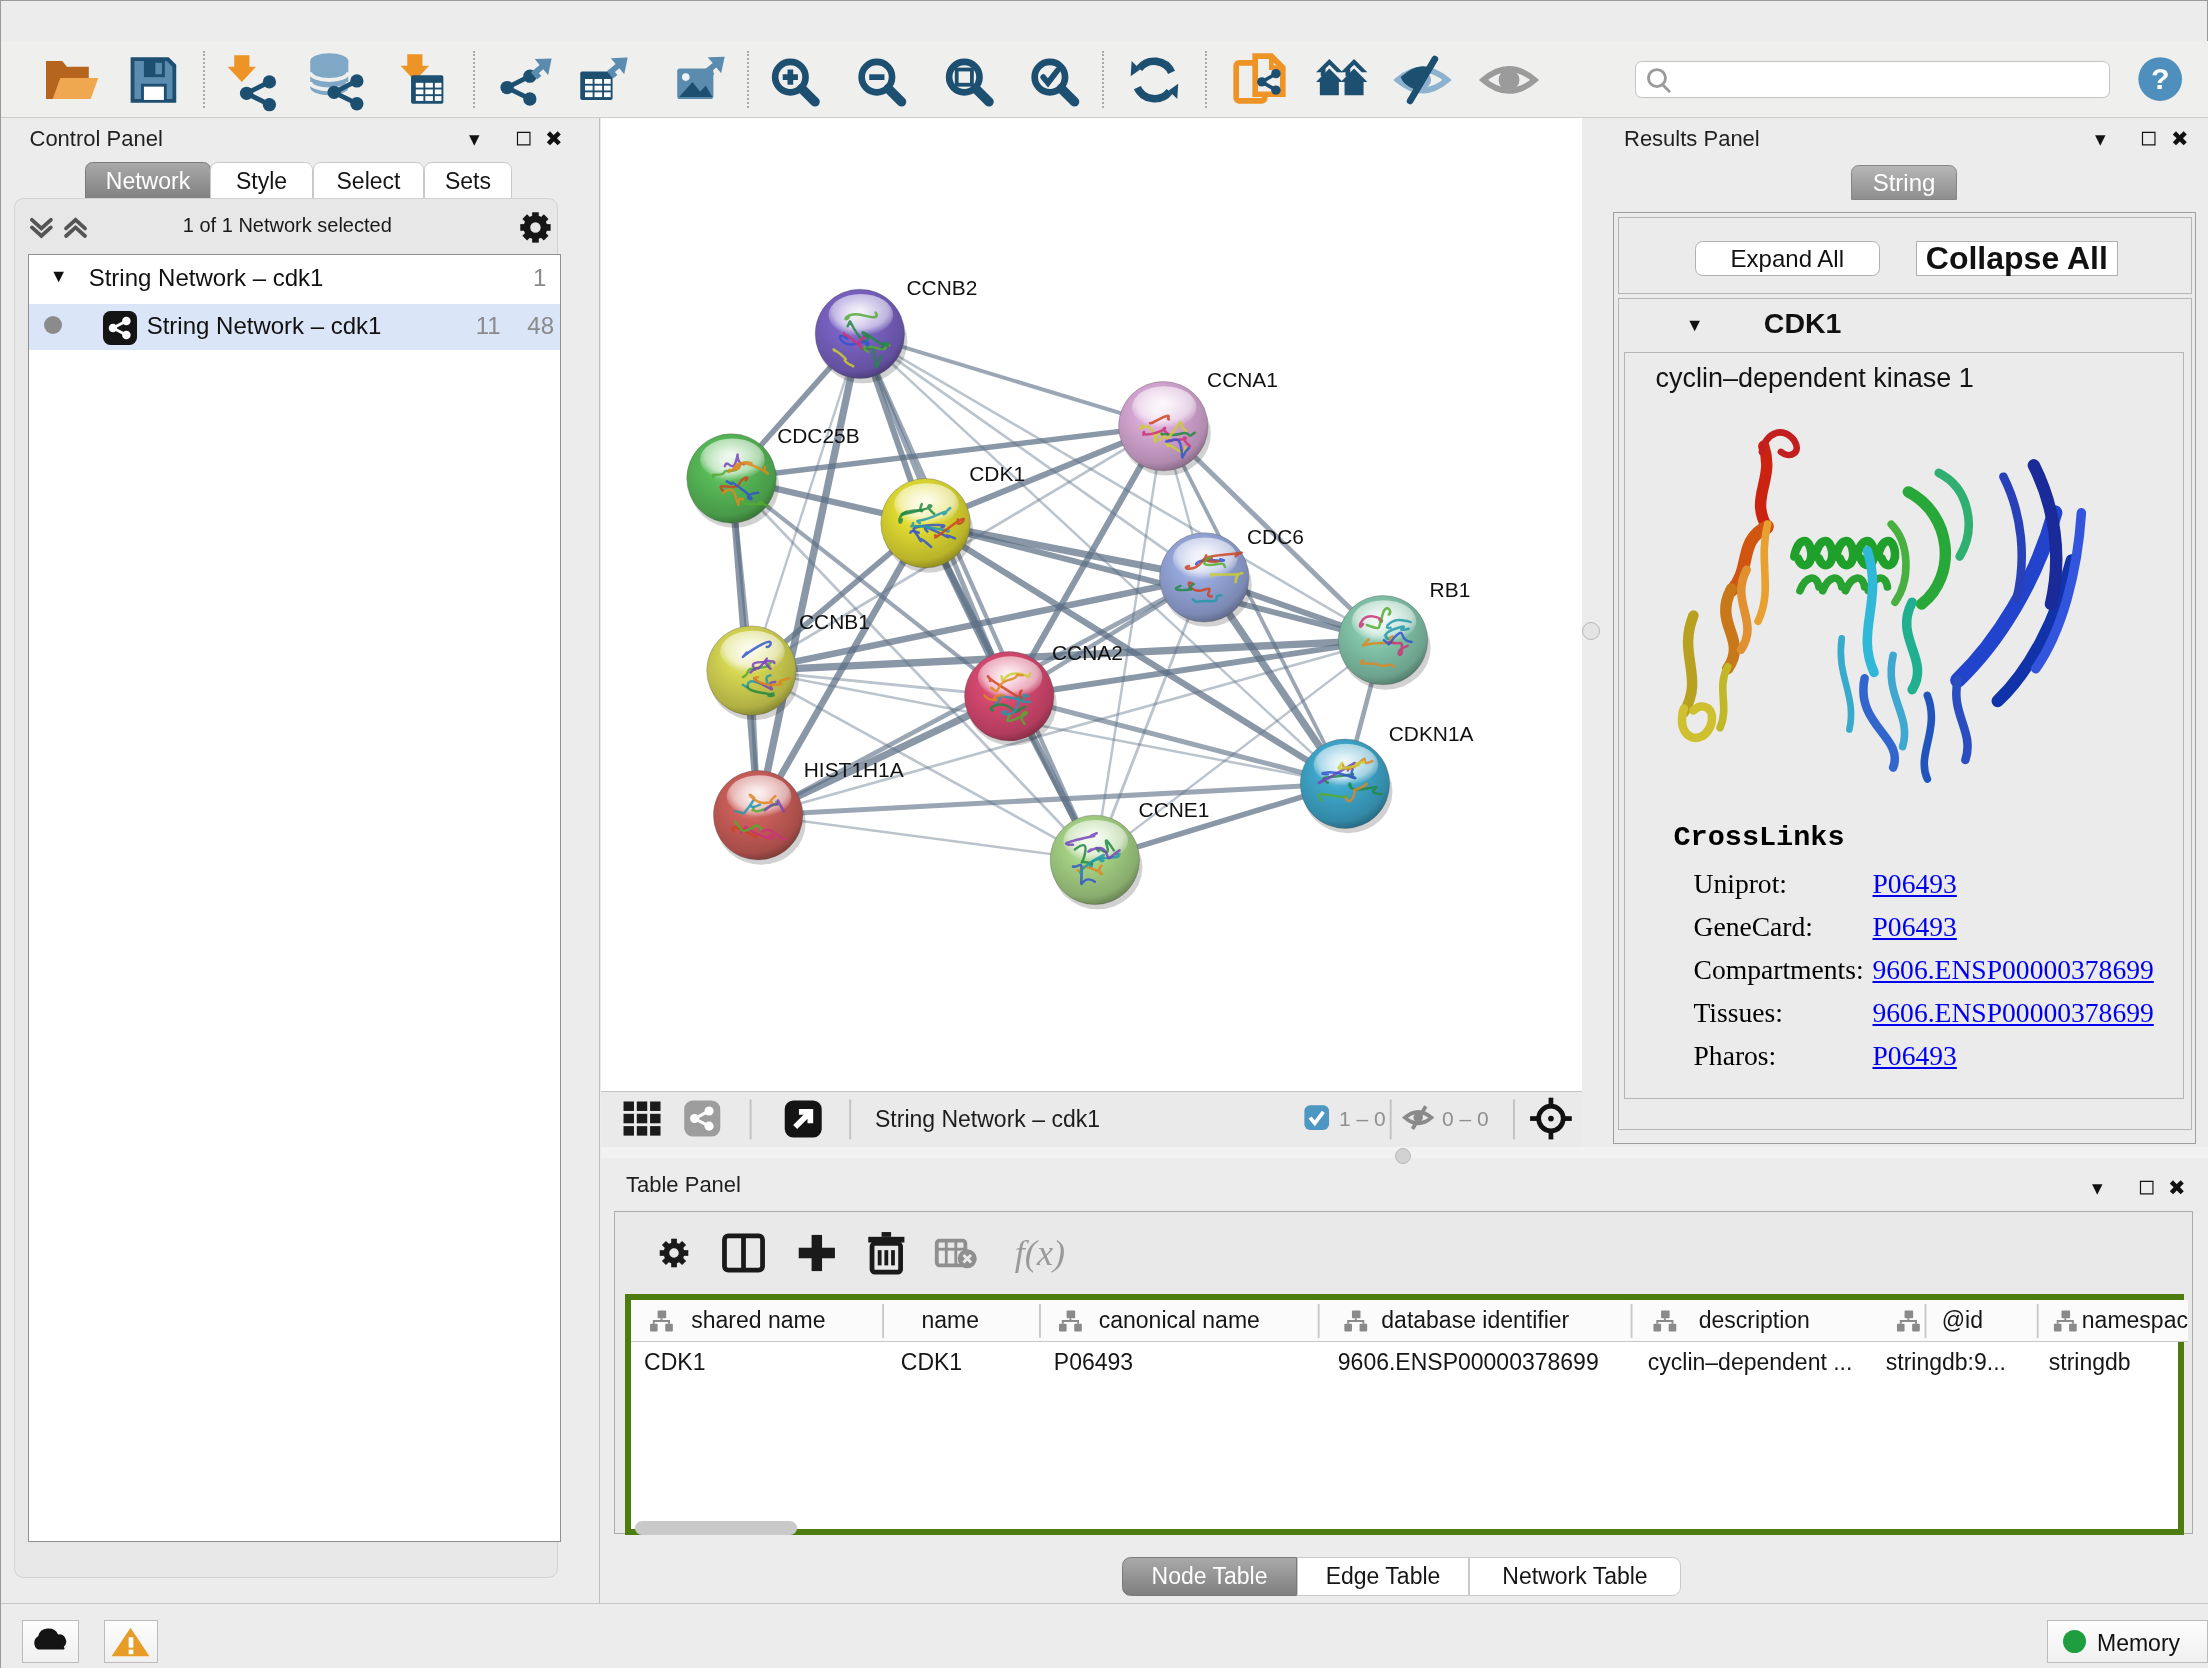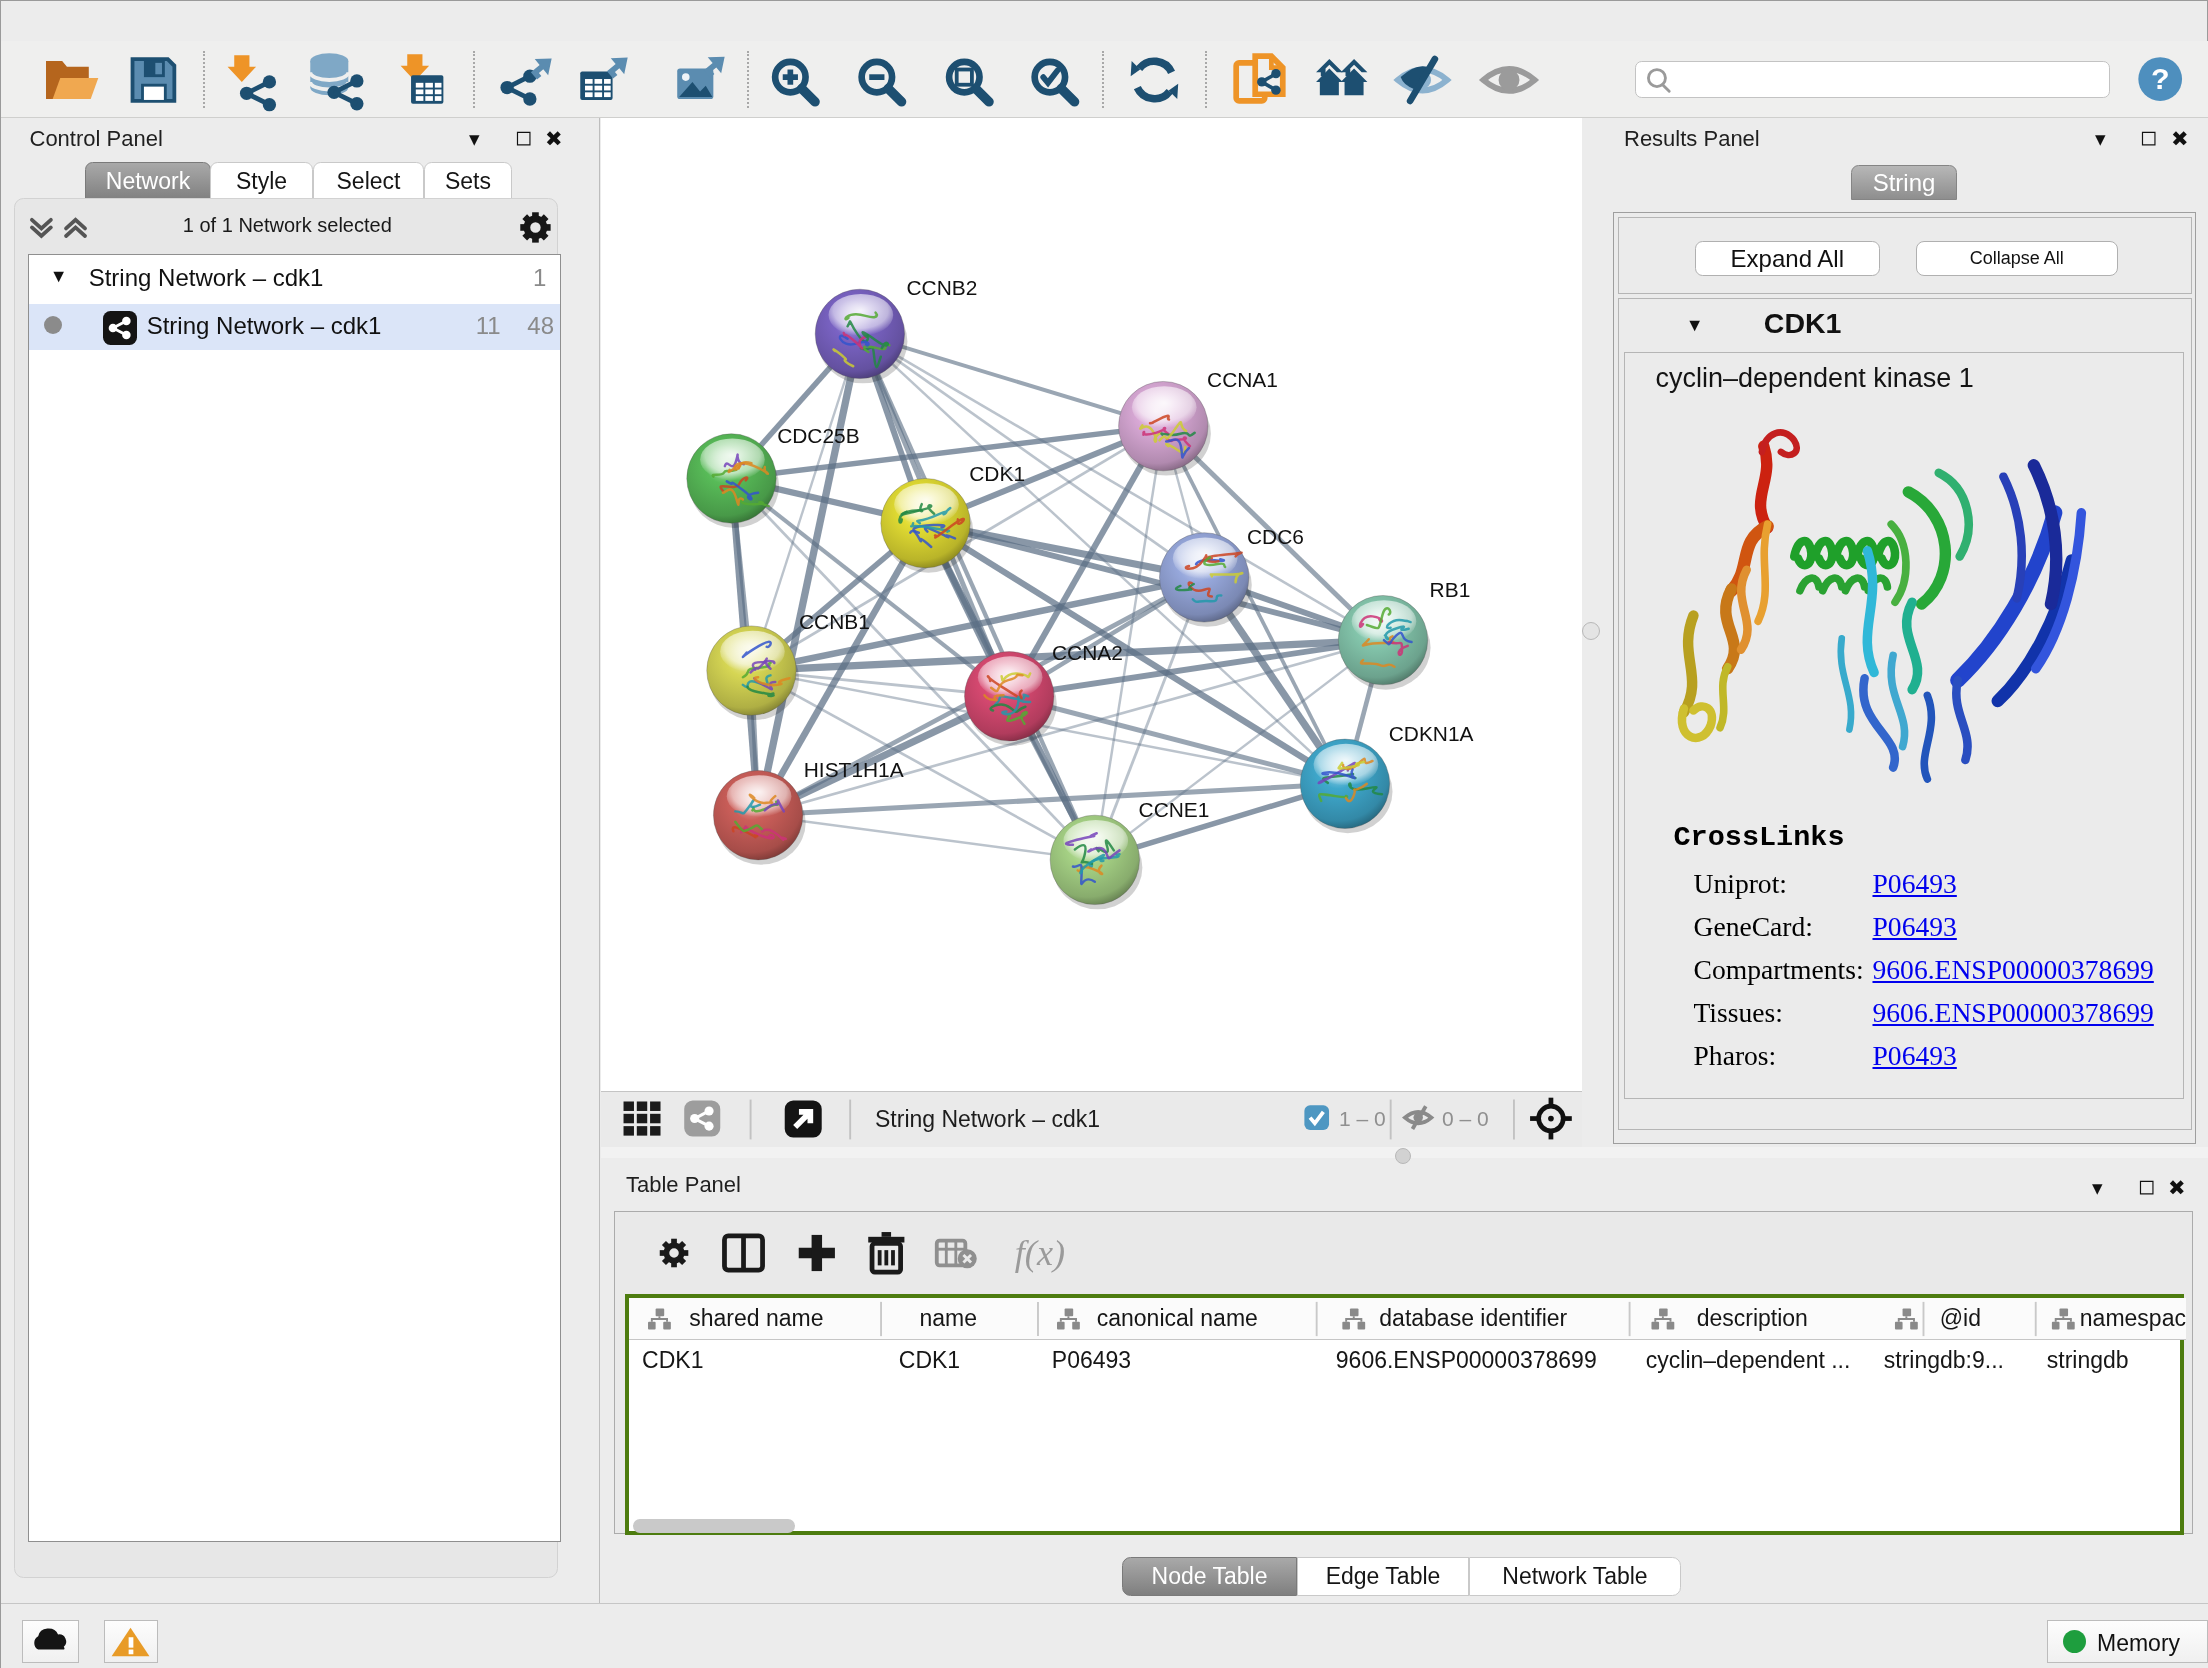--- a/index.html
+++ b/index.html
@@ -616,21 +616,21 @@
 
 <div id="rp">
   <div class="paneltitle" style="left:41px; top:7.6px;">Results Panel</div>
   <div class="winctl" style="left:512px; top:8.6px;">▾</div>
   <div class="winctl" style="left:557px; top:6.7px;">◻</div>
   <div class="winctl" style="left:588px; top:8.6px;">✖</div>
   <div style="position:absolute;left:268px;top:47px;width:106px;height:35px;background:linear-gradient(#b7b7b7,#8e8e8e);border:1px solid #858585;border-radius:7.6px 7.6px 0 0;color:#fff;font-size:24px;text-align:center;line-height:34px;">String</div>
   <div style="position:absolute;left:30px;top:94px;width:583px;height:932px;background:#ebebeb;border:1px solid #9e9e9e;">
     <div style="position:absolute;left:3.8px;top:3.8px;width:574px;height:77px;border:1px solid #b5b5b5;">
       <div style="position:absolute;left:76px;top:23px;width:185px;height:35px;background:#fff;border:1px solid #b0b0b0;border-radius:7.6px;font-size:24px;text-align:center;line-height:33px;color:#111;">Expand All</div>
-      <div style="position:absolute;left:297px;top:23px;width:202px;height:35px;background:#fff;border:1px solid #b0b0b0;border-radius:8px;font-size:18px;text-align:center;line-height:33px;color:#111;">Collapse All</div>
+      <div style="position:absolute;left:297px;top:23px;width:202px;height:35px;background:#fff;border:1px solid #b0b0b0;border-radius:0;font-size:32px;text-align:center;line-height:33px;color:#111;font-weight:bold;">Collapse All</div>
     </div>
     <div style="position:absolute;left:3.8px;top:85px;width:574px;height:832px;border:1px solid #b5b5b5;">
       <span style="position:absolute;left:67px;top:16px;font-size:18px;color:#111;">▼</span>
       <span style="position:absolute;left:145px;top:7.6px;font-size:28.5px;font-weight:bold;color:#111;">CDK1</span>
       <div style="position:absolute;left:5.7px;top:53px;width:560px;height:747px;border:1px solid #b5b5b5;">
         <div style="position:absolute;left:30px;top:9.5px;font-size:27px;color:#141414;">cyclin–dependent kinase 1</div>
         <svg width="560" height="447" style="position:absolute;left:0;top:0;" fill="none" stroke-linecap="round" viewBox="0 0 589 470">
           <path d="M146,98 C158,134 130,152 150,184" stroke="#cc2210" stroke-width="12"></path>
           <path d="M144,104 C148,84 166,76 178,92 C186,104 174,112 164,104" stroke="#c41f1f" stroke-width="7"></path>
           <path d="M150,182 C118,198 134,226 112,250" stroke="#d05510" stroke-width="13"></path>
@@ -712,21 +712,21 @@
       <g transform="translate(358,43)" fill="#8f8f8f">
             <rect x="-20" y="-13" width="30" height="26" rx="3" fill="none" stroke="#8f8f8f" stroke-width="4"></rect>
             <line x1="-20" y1="-4" x2="10" y2="-4" stroke="#8f8f8f" stroke-width="3"></line>
             <line x1="-10" y1="-13" x2="-10" y2="13" stroke="#8f8f8f" stroke-width="3"></line>
             <line x1="0" y1="-13" x2="0" y2="13" stroke="#8f8f8f" stroke-width="3"></line>
             <circle cx="12" cy="6" r="10"></circle>
             <path d="M8,2 L16,10 M16,2 L8,10" stroke="#e9e9e9" stroke-width="3"></path>
           </g>
       <text x="420" y="56" font-family="Liberation Serif" font-style="italic" font-size="38" fill="#9a9a9a">f(x)</text>
     </svg>
-    <div style="position:absolute;left:9.5px;top:82px;width:1559px;height:241px;background:#fff;border:4px solid #4d7c0f;">
+    <div style="position:absolute;left:9.5px;top:82px;width:1559px;height:241px;background:#fff;border:6px solid #4d7c0f;">
       <div id="THDR" style="position:absolute;left:0;top:0;width:1557px;height:42px;background:#fbfbfb;border-bottom:1px solid #c6c6c6;font-size:23px;color:#161616;overflow:hidden;">
             <svg width="1557" height="42" style="position:absolute;left:0;top:0;" viewBox="0 0 1637 44">
 <defs>
                 <g id="treeic" fill="#8a8a8a">
                   <rect x="-4" y="-11" width="9" height="8" rx="1"></rect>
                   <rect x="-12" y="3" width="8" height="8" rx="1"></rect>
                   <rect x="4" y="3" width="8" height="8" rx="1"></rect>
                   <path d="M0,-3 L0,0 M-8,3 L-8,0 L8,0 L8,3" stroke="#8a8a8a" stroke-width="2" fill="none"></path>
                 </g>
               </defs>

